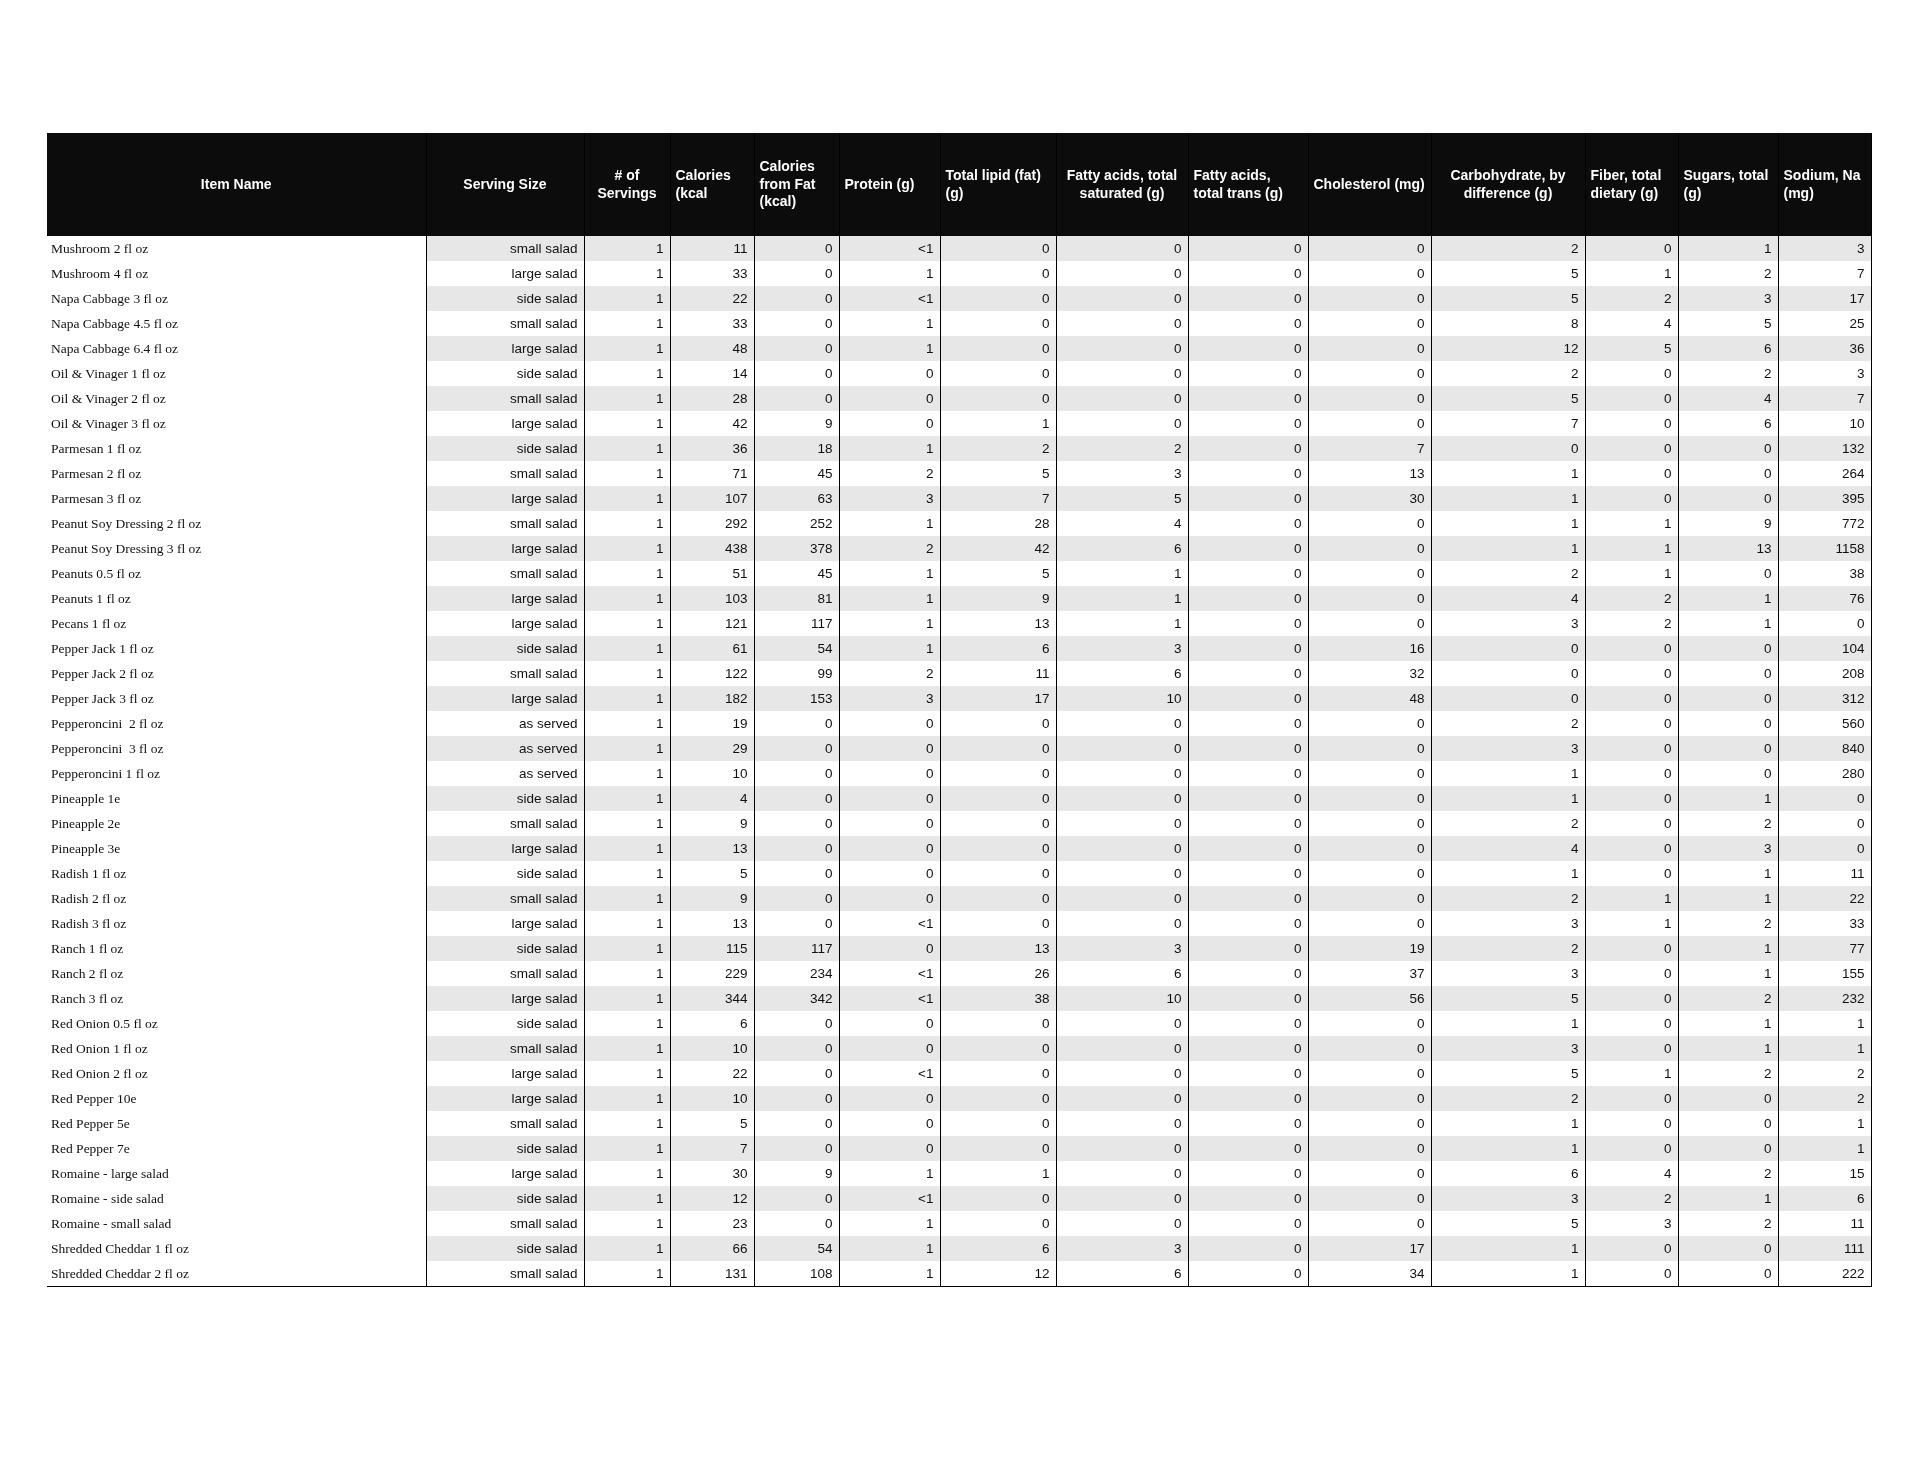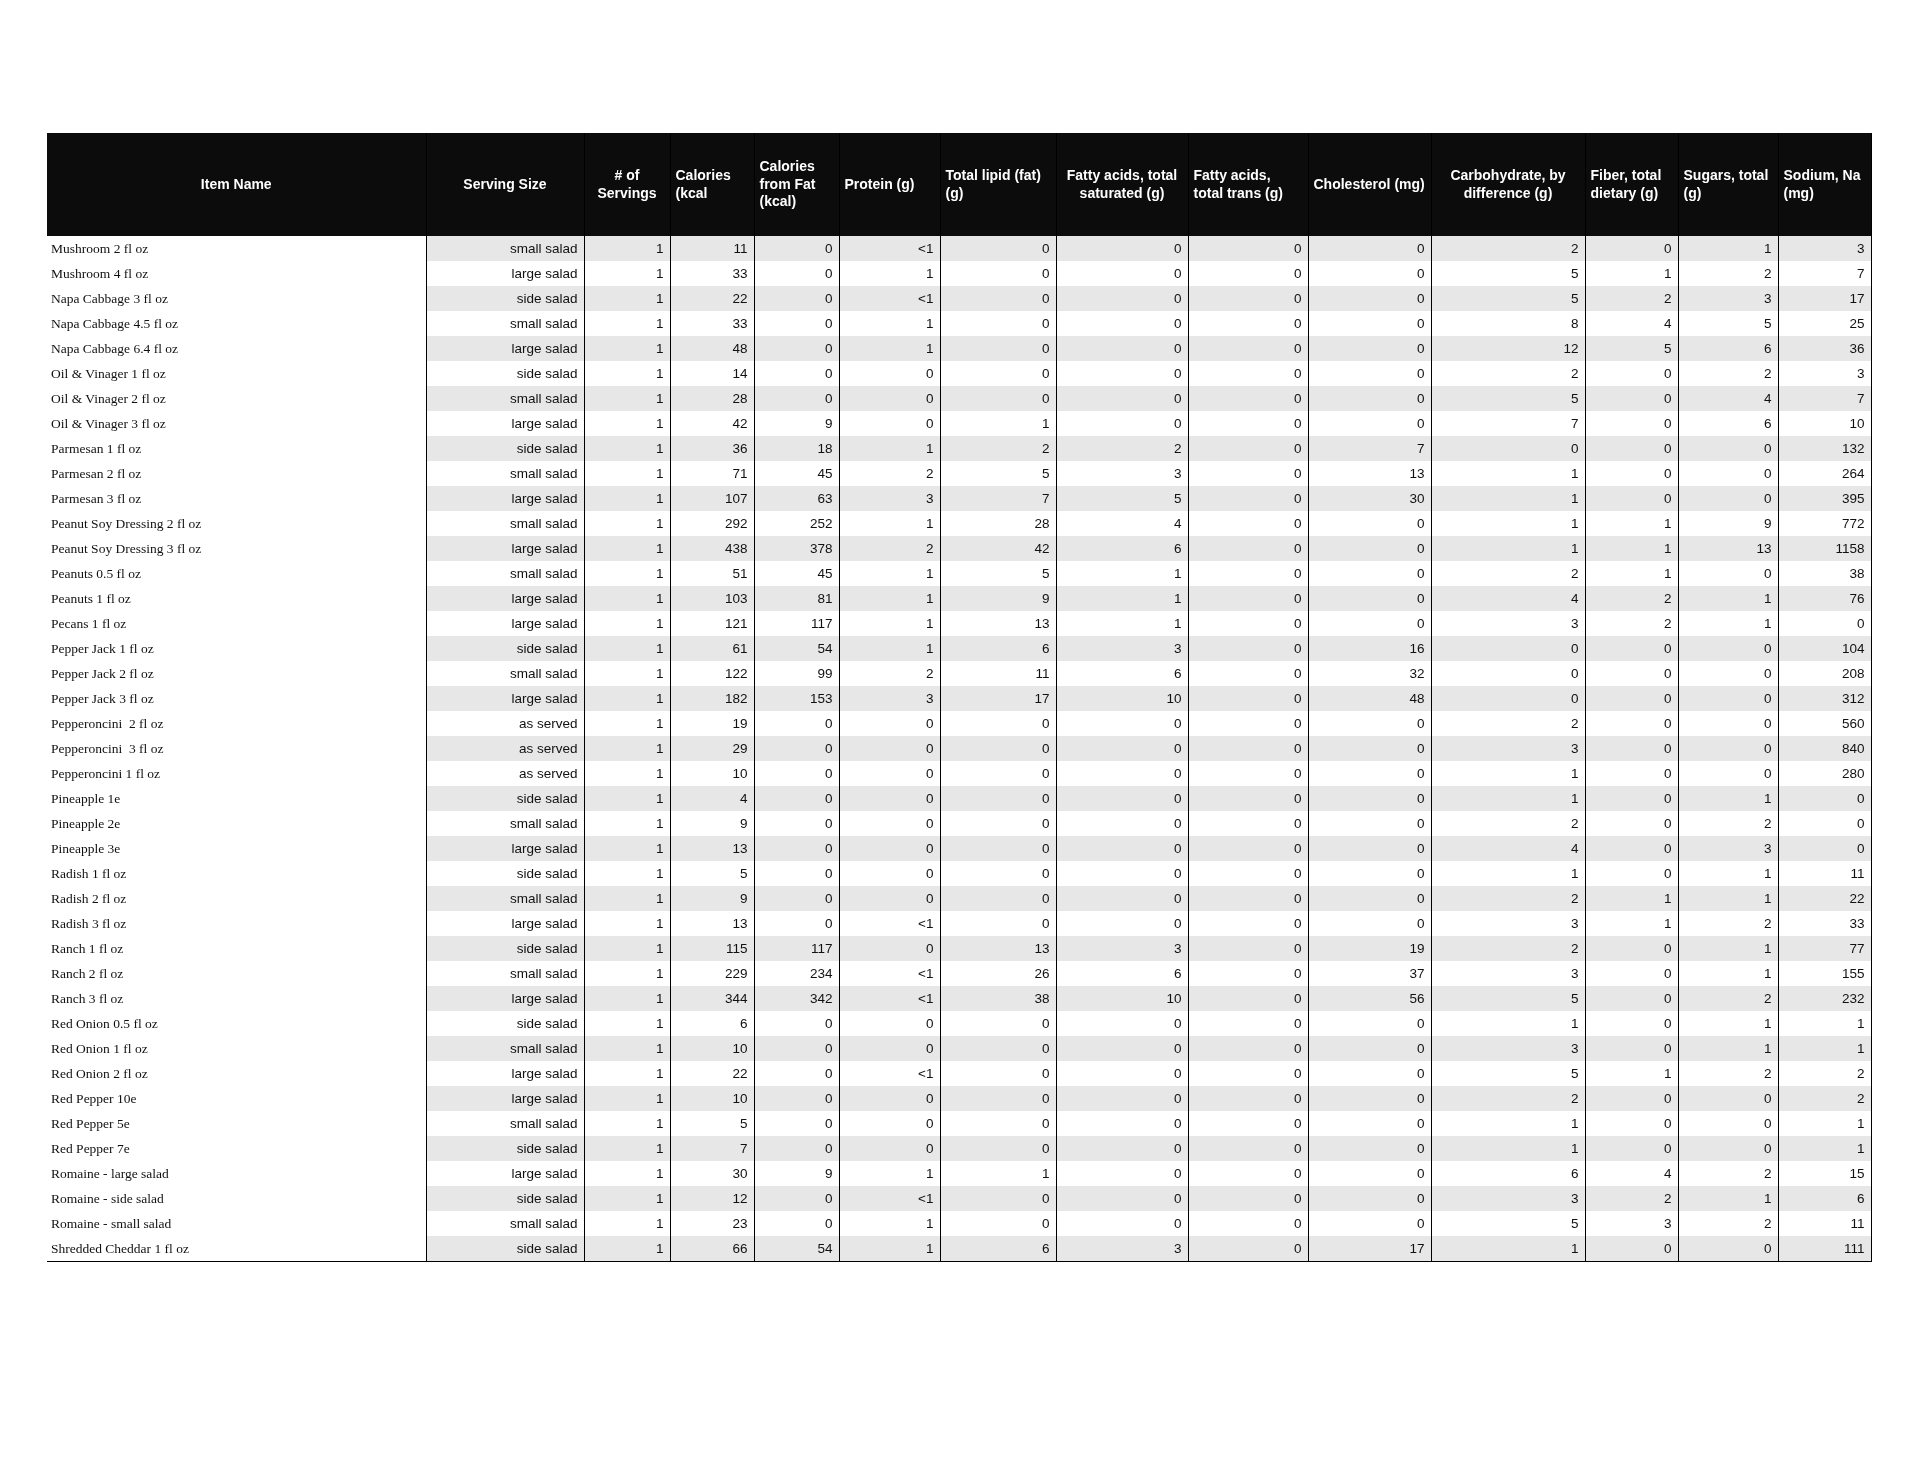--- a/index.html
+++ b/index.html
@@ -759,15 +759,31 @@
           <td>1</td>
           <td>6</td>
           <td>3</td>
           <td>0</td>
           <td>17</td>
           <td>1</td>
           <td>0</td>
           <td>0</td>
           <td>111</td>
         </tr>
+        <tr>
+          <td>Shredded Cheddar 2 fl oz</td>
+          <td>small salad</td>
+          <td>1</td>
+          <td>131</td>
+          <td>108</td>
+          <td>1</td>
+          <td>12</td>
+          <td>6</td>
+          <td>0</td>
+          <td>34</td>
+          <td>1</td>
+          <td>0</td>
+          <td>0</td>
+          <td>222</td>
+        </tr>
     </tbody>
   </table>
 </div>
 
 </body></html>

